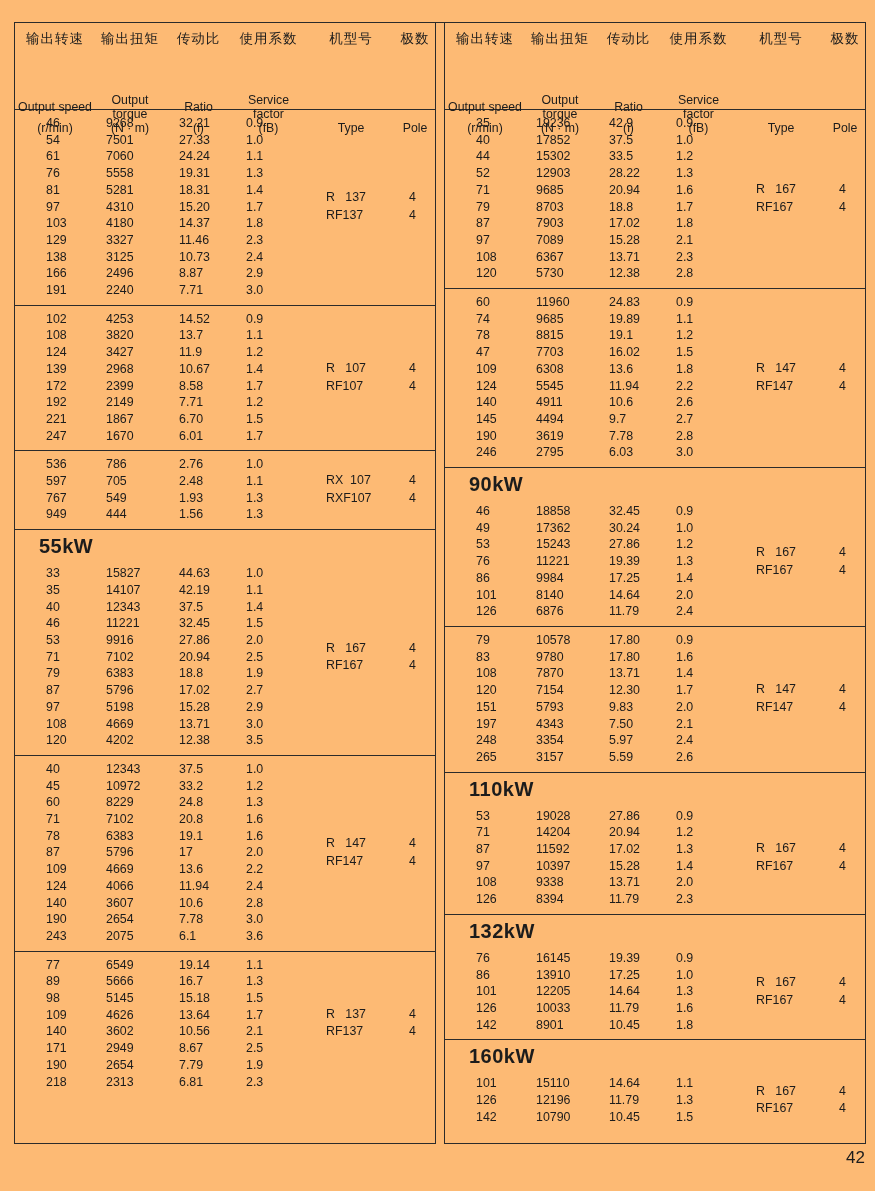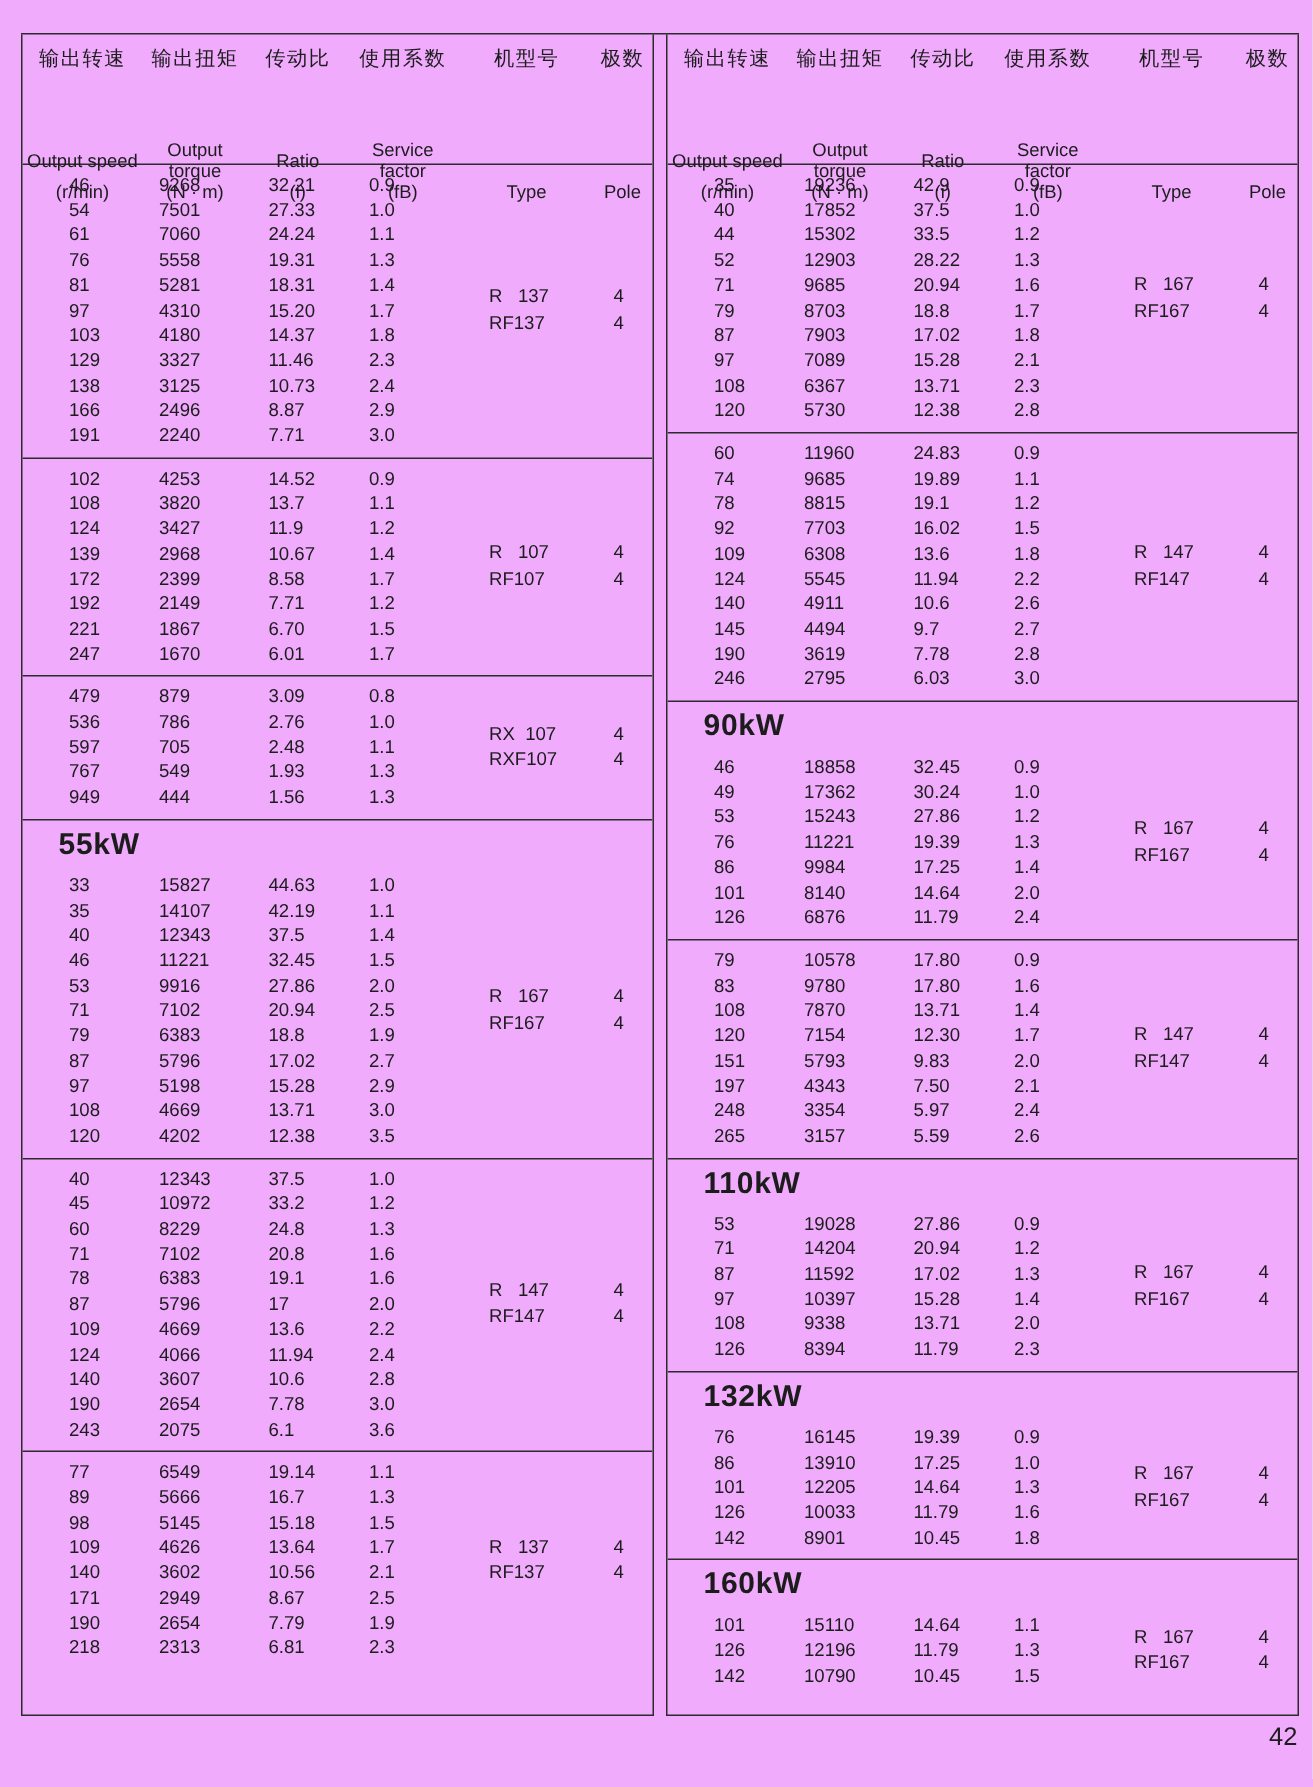--- a/index.html
+++ b/index.html
@@ -1,20 +1,20 @@
 <!DOCTYPE html>
 <html><head>
 <meta charset="utf-8">
 <style>
   * { margin:0; padding:0; box-sizing:border-box; }
   html,body { background:#e8e8e8; }
   .page {
     position:relative;
     width:875px; height:1191px;
-    background:#f0abfc;
+    background:#fdba74;
     font-family:"Liberation Sans","DejaVu Sans",sans-serif;
     color:#1c1c1c;
     overflow:hidden;
     margin:0 auto;
   }
   .tables-wrap {
     position:absolute;
     left:14px; top:22px;
     width:852px;
     border-top:1.5px solid #2b2b2b;
@@ -265,26 +265,20 @@
             <div class="typerow">
               <span class="tname">RF107</span>
               <span class="tpole">4</span>
             </div>
           </div>
         </div>
         <div class="divider"></div>
         <div class="block">
           <div class="rows">
             <div class="row">
-              <span class="c-speed">479</span>
-              <span class="c-torque">879</span>
-              <span class="c-ratio">3.09</span>
-              <span class="c-fb">0.8</span>
-            </div>
-            <div class="row">
               <span class="c-speed">536</span>
               <span class="c-torque">786</span>
               <span class="c-ratio">2.76</span>
               <span class="c-fb">1.0</span>
             </div>
             <div class="row">
               <span class="c-speed">597</span>
               <span class="c-torque">705</span>
               <span class="c-ratio">2.48</span>
               <span class="c-fb">1.1</span>
@@ -662,21 +656,21 @@
               <span class="c-ratio">19.89</span>
               <span class="c-fb">1.1</span>
             </div>
             <div class="row">
               <span class="c-speed">78</span>
               <span class="c-torque">8815</span>
               <span class="c-ratio">19.1</span>
               <span class="c-fb">1.2</span>
             </div>
             <div class="row">
-              <span class="c-speed">92</span>
+              <span class="c-speed">47</span>
               <span class="c-torque">7703</span>
               <span class="c-ratio">16.02</span>
               <span class="c-fb">1.5</span>
             </div>
             <div class="row">
               <span class="c-speed">109</span>
               <span class="c-torque">6308</span>
               <span class="c-ratio">13.6</span>
               <span class="c-fb">1.8</span>
             </div>

